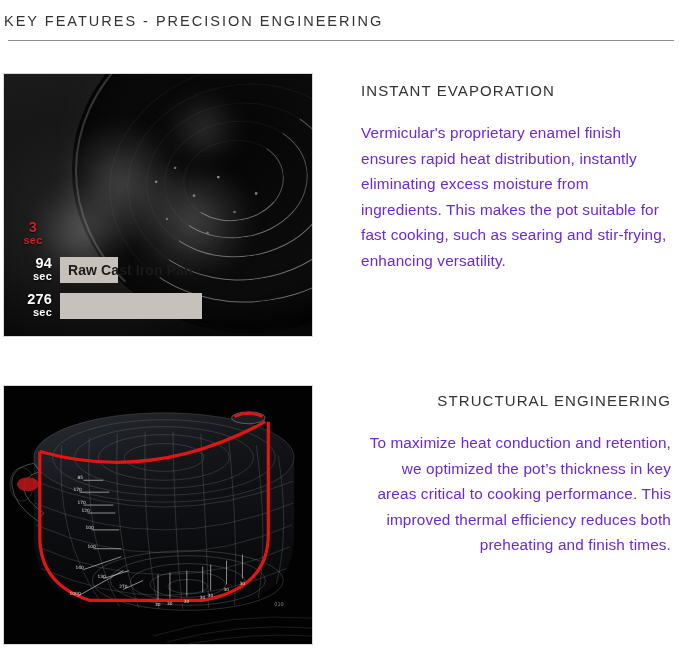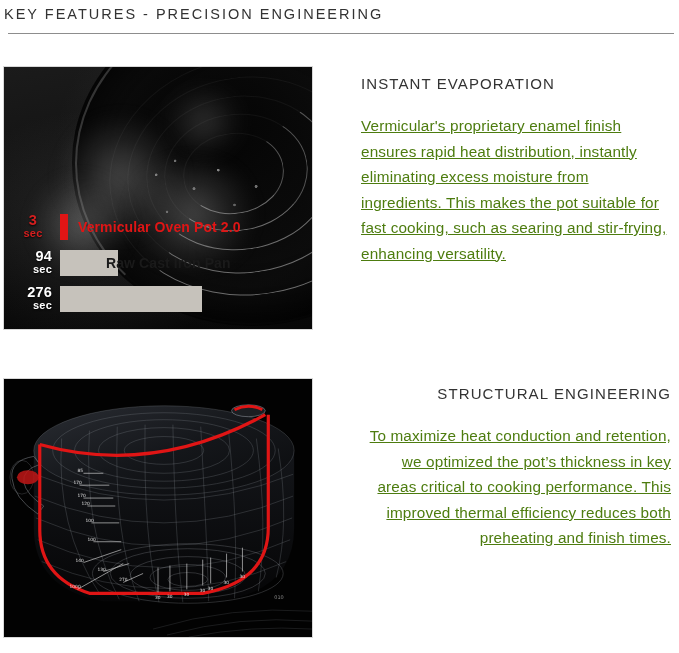--- a/index.html
+++ b/index.html
@@ -11,21 +11,21 @@
     width: 679px;
     height: 653px;
     font-family: "Liberation Sans", sans-serif;
     color: #2b2b2b;
     overflow: hidden;
     position: relative;
   }
 
   
   .page-header {
-    padding: 4px 0 0 4px;
+    padding: 11px 0 0 4px;
   }
   .page-header h1 {
     margin: 0;
     font-size: 14.5px;
     font-weight: 500;
     letter-spacing: 2.0px;
     color: #333333;
     line-height: 20px;
     white-space: nowrap;
   }
@@ -69,23 +69,22 @@
     color: #333333;
     line-height: 24px;
   }
   .feature-row.row-1 .feature-title { padding-top: 6px; }
   .feature-row.row-2 .feature-title { padding-top: 4px; }
 
   .feature-body {
     margin: 17px 0 0 0;
     font-size: 15.3px;
     line-height: 25.5px;
-    color: #4d7c0f;
+    color: #6d28d9;
     letter-spacing: 0.15px;
-    text-decoration: underline;
   }
 
   
   .photo1 {
     position: absolute;
     inset: 0;
     background:
       radial-gradient(circle at 74% 44%, rgba(120,120,120,0.30) 0%, rgba(60,60,60,0.16) 26%, rgba(0,0,0,0) 55%),
       radial-gradient(ellipse at 30% 62%, rgba(150,150,150,0.17) 0%, rgba(0,0,0,0) 52%),
       radial-gradient(ellipse at 52% 30%, rgba(95,95,95,0.20) 0%, rgba(0,0,0,0) 48%),
@@ -197,21 +196,21 @@
     left: 8px;
     top: 0;
     height: 26px;
     line-height: 26px;
     font-size: 14px;
     font-weight: bold;
     white-space: nowrap;
     letter-spacing: 0.1px;
   }
   .bar-label.on-red  { color: #e01515; left: 18px; }
-  .bar-label.on-gray { color: #1a1a1a; margin-left: 38px; }
+  .bar-label.on-gray { color: #1a1a1a; }
 
   
   .photo2 {
     position: absolute;
     inset: 0;
     background: #020202;
   }
   .cad-svg { position: absolute; inset: 0; width: 100%; height: 100%; display: block; }
 </style>
 </head>
@@ -240,24 +239,20 @@
       <div class="steam s4"></div>
     </div>
 
     <div class="bar-chart">
 
       <div class="bar-item">
         <div class="bar-time red">
           <span class="num">3</span>
           <span class="unit">sec</span>
         </div>
-        <div class="bar-track">
-          <div class="bar-fill red" style="width:3.5%"></div>
-          <div class="bar-label on-red">Vermicular Oven Pot 2.0</div>
-        </div>
       </div>
 
       <div class="bar-item">
         <div class="bar-time white">
           <span class="num">94</span>
           <span class="unit">sec</span>
         </div>
         <div class="bar-track">
           <div class="bar-fill gray" style="width:24%"></div>
           <div class="bar-label on-gray">Raw Cast Iron Pan</div>

